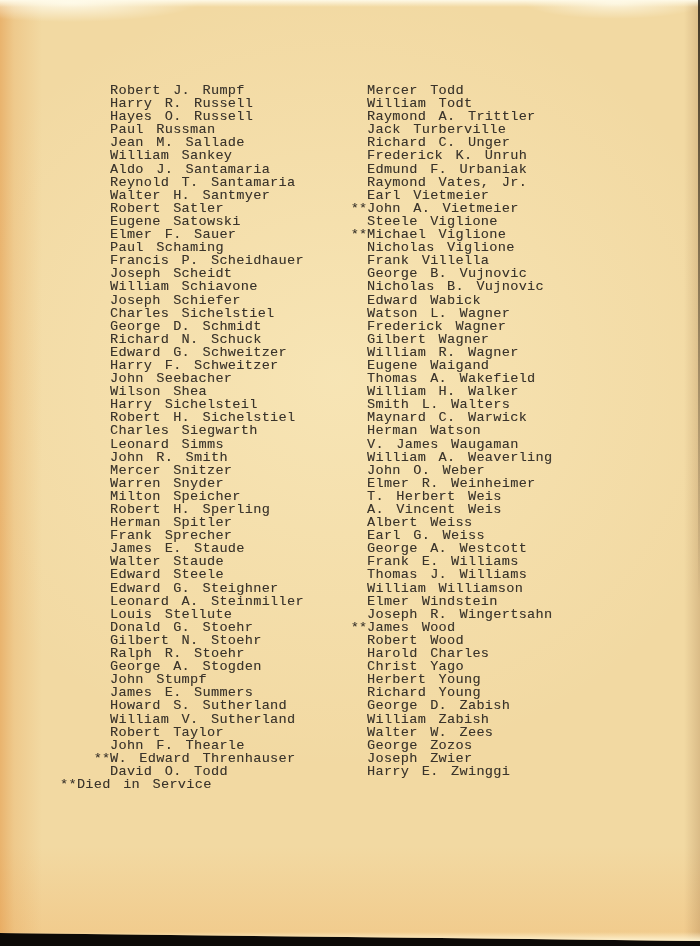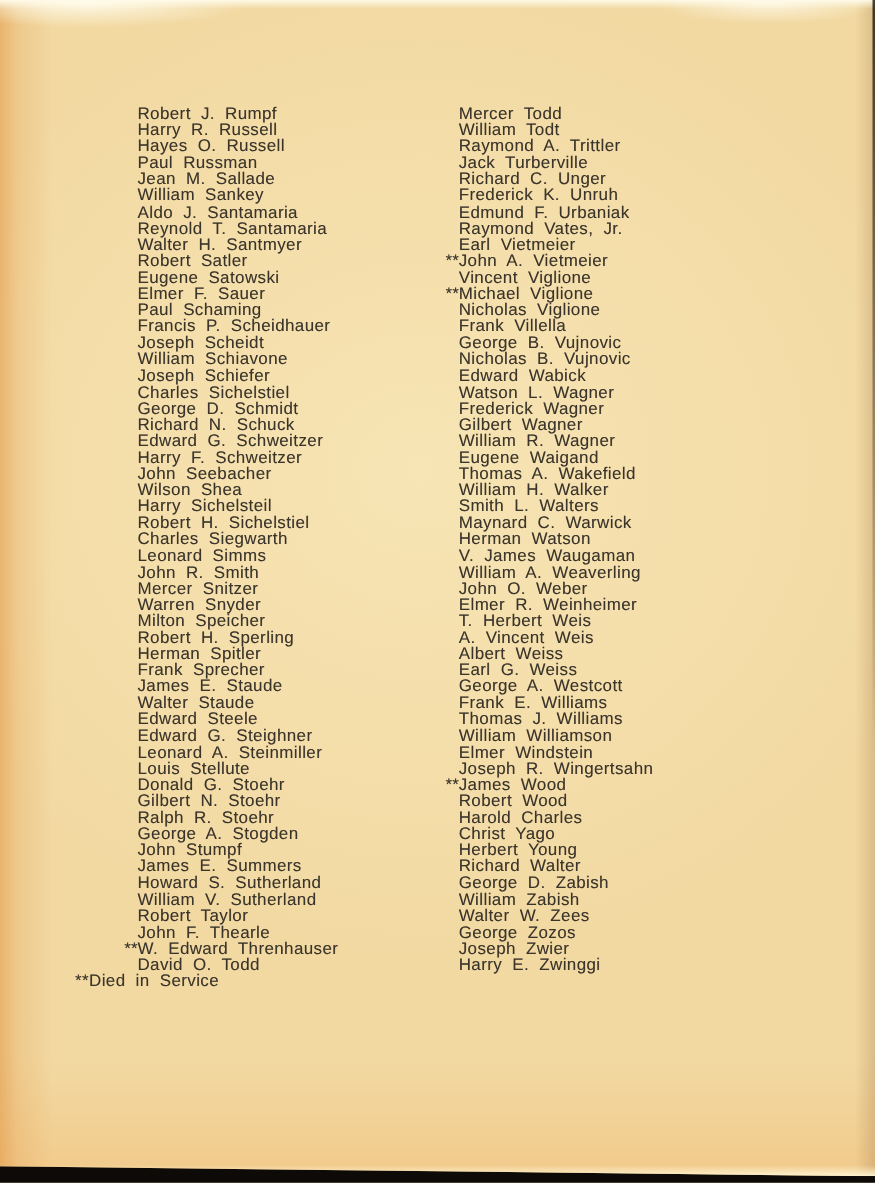--- a/index.html
+++ b/index.html
@@ -30,21 +30,21 @@
     width: 2px; height: 600px;
     background: linear-gradient(180deg, rgba(12,9,5,.75), rgba(12,9,5,0));
   }
   .bottom-edge-highlight {
     position: absolute;
     left: 0; bottom: 0;
     width: 100%; height: 9px;
     background: linear-gradient(180deg, rgba(255,247,216,0), rgba(255,247,216,.9));
   }
   .name-column, .footnote {
-    font-family: Liberation Sans, sans-serif;
+    font-family: Liberation Mono, monospace;
     font-size: 13.5px;
     color: #3a342b;
     letter-spacing: .35px;
     word-spacing: 4px;
     text-shadow: .2px 0 0 rgba(58,52,43,.35);
   }
   .name-column {
     position: absolute;
     top: 84px;
     line-height: 13.1px;
@@ -325,21 +325,21 @@
 
       <div class="name-line">
         <span class="marker"></span><span class="nm">Earl Vietmeier</span>
       </div>
 
       <div class="name-line">
         <span class="marker">**</span><span class="nm">John A. Vietmeier</span>
       </div>
 
       <div class="name-line">
-        <span class="marker"></span><span class="nm">Vincent Viglione</span>
+        <span class="marker"></span><span class="nm">Steele Viglione</span>
       </div>
 
       <div class="name-line">
         <span class="marker">**</span><span class="nm">Michael Viglione</span>
       </div>
 
       <div class="name-line">
         <span class="marker"></span><span class="nm">Nicholas Viglione</span>
       </div>
 
@@ -469,21 +469,21 @@
 
       <div class="name-line">
         <span class="marker"></span><span class="nm">Christ Yago</span>
       </div>
 
       <div class="name-line">
         <span class="marker"></span><span class="nm">Herbert Young</span>
       </div>
 
       <div class="name-line">
-        <span class="marker"></span><span class="nm">Richard Walter</span>
+        <span class="marker"></span><span class="nm">Richard Young</span>
       </div>
 
       <div class="name-line">
         <span class="marker"></span><span class="nm">George D. Zabish</span>
       </div>
 
       <div class="name-line">
         <span class="marker"></span><span class="nm">William Zabish</span>
       </div>
 

